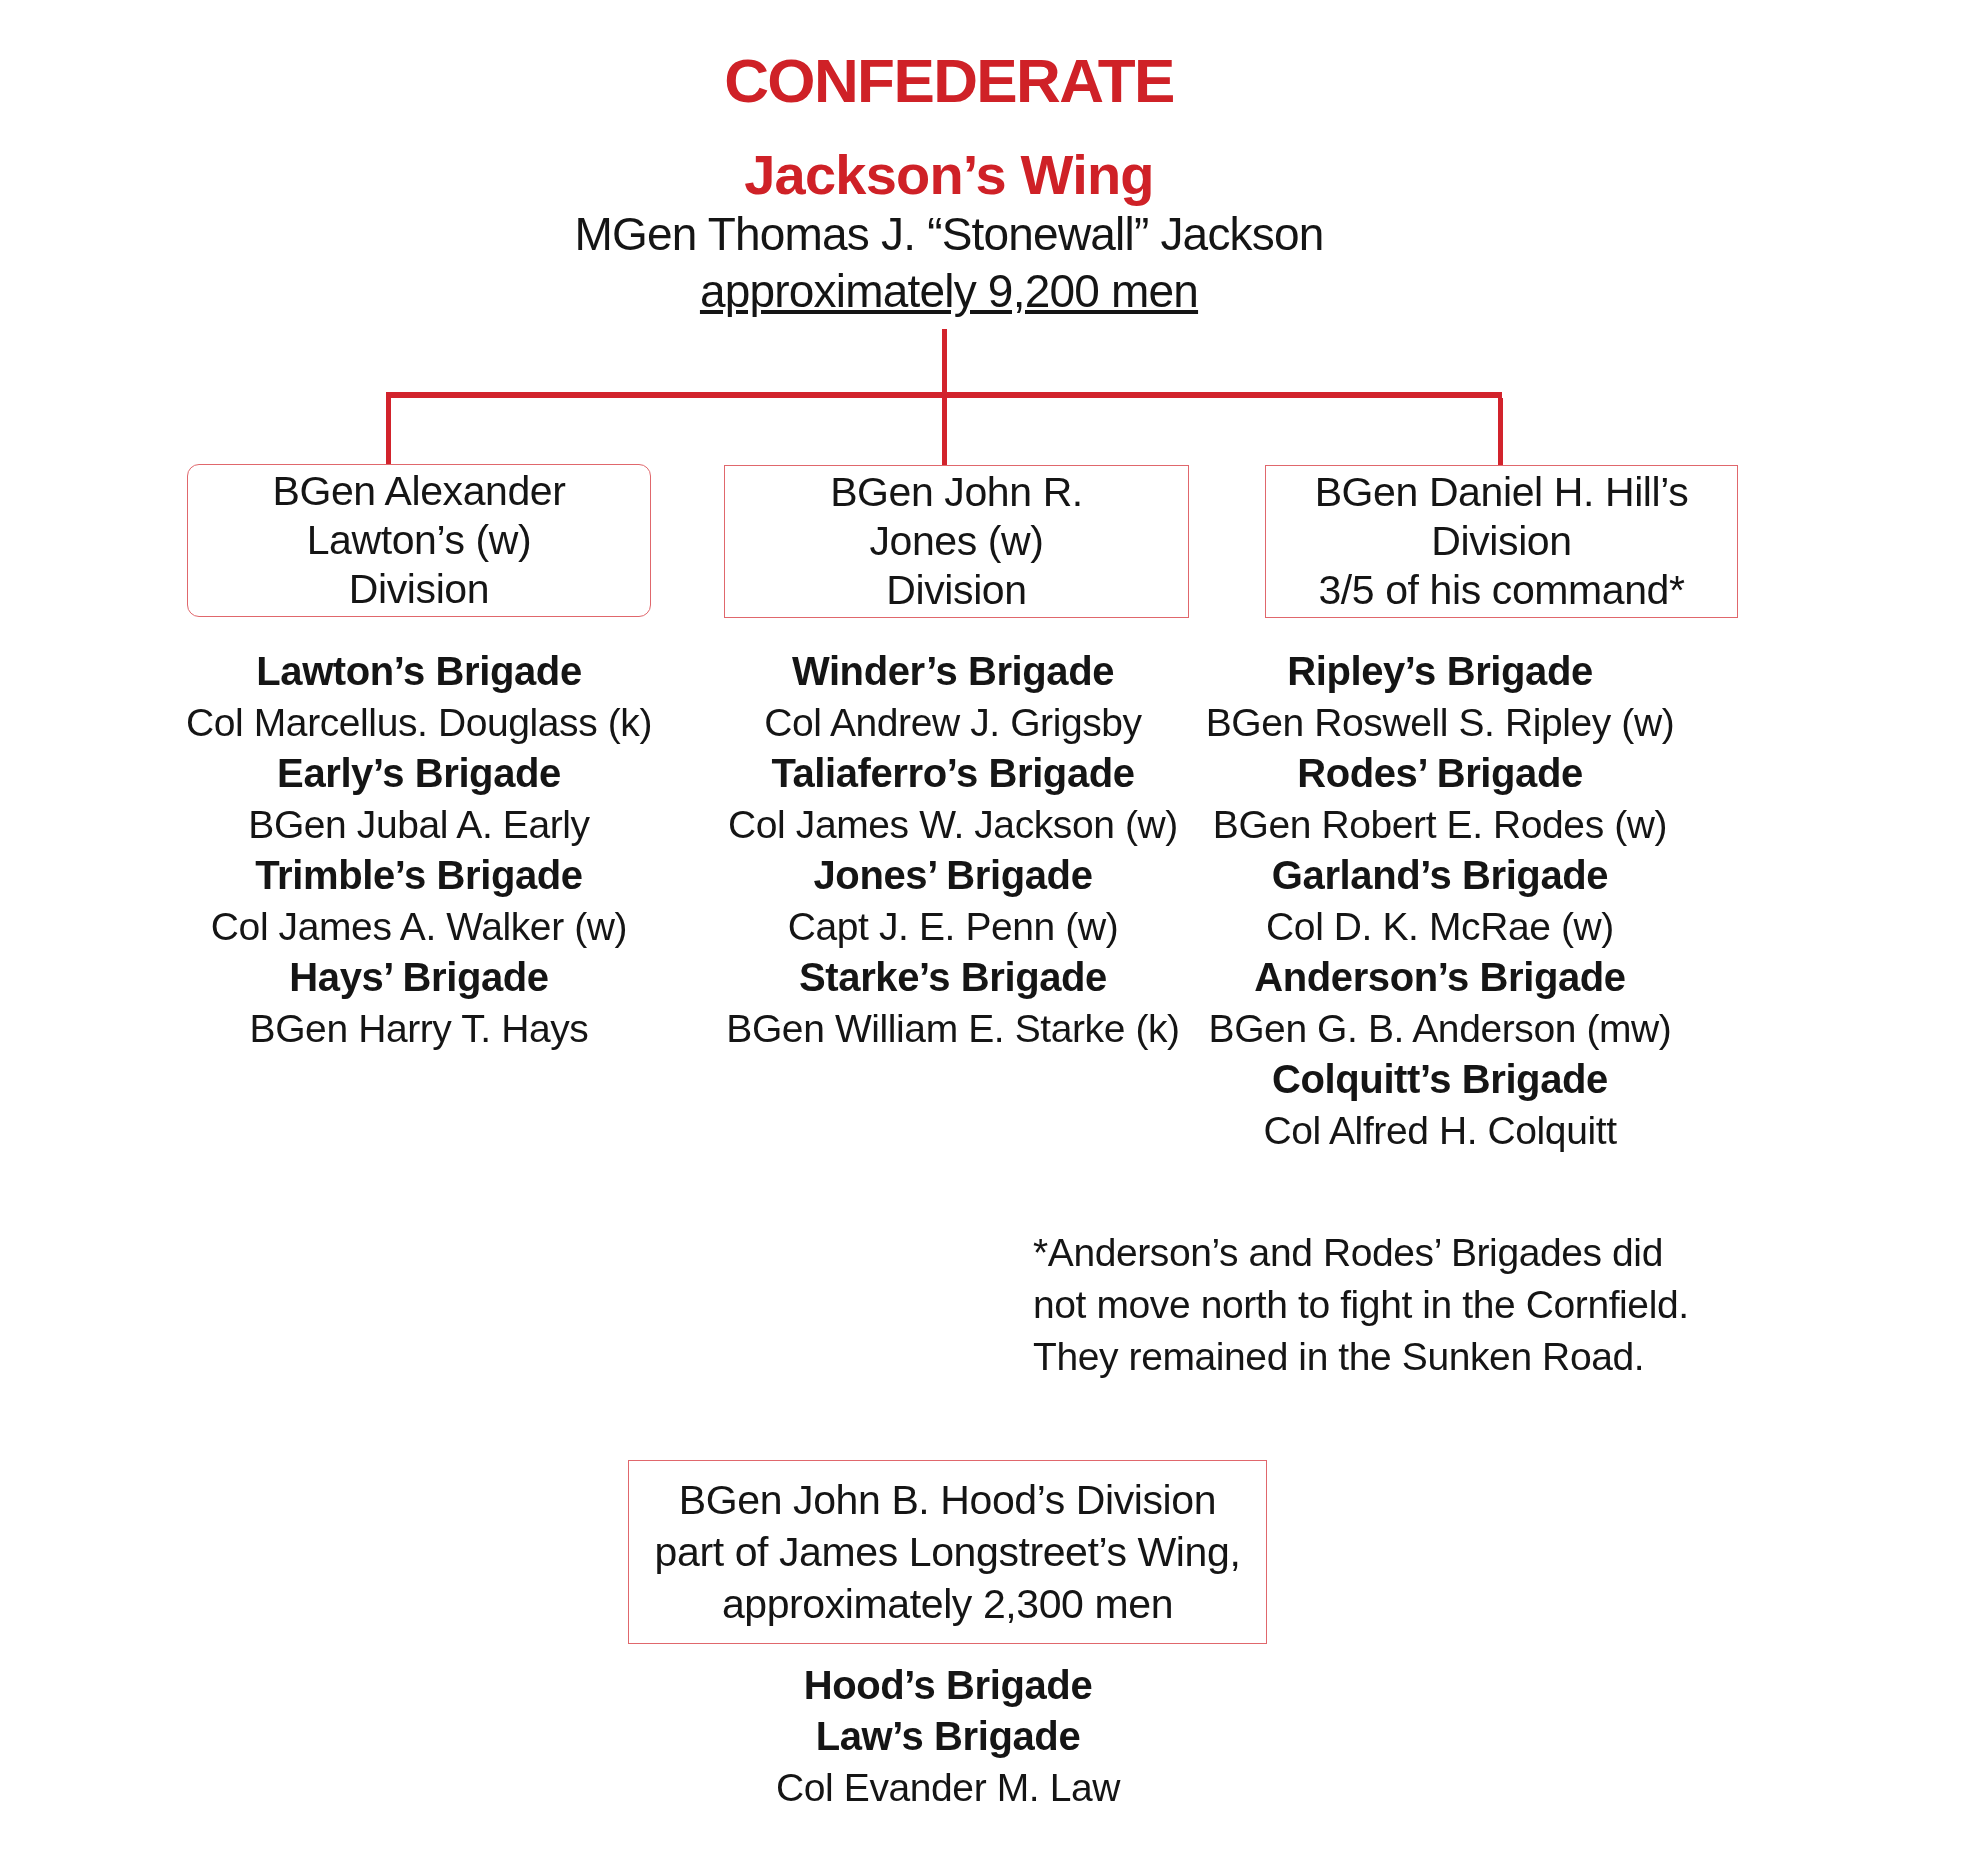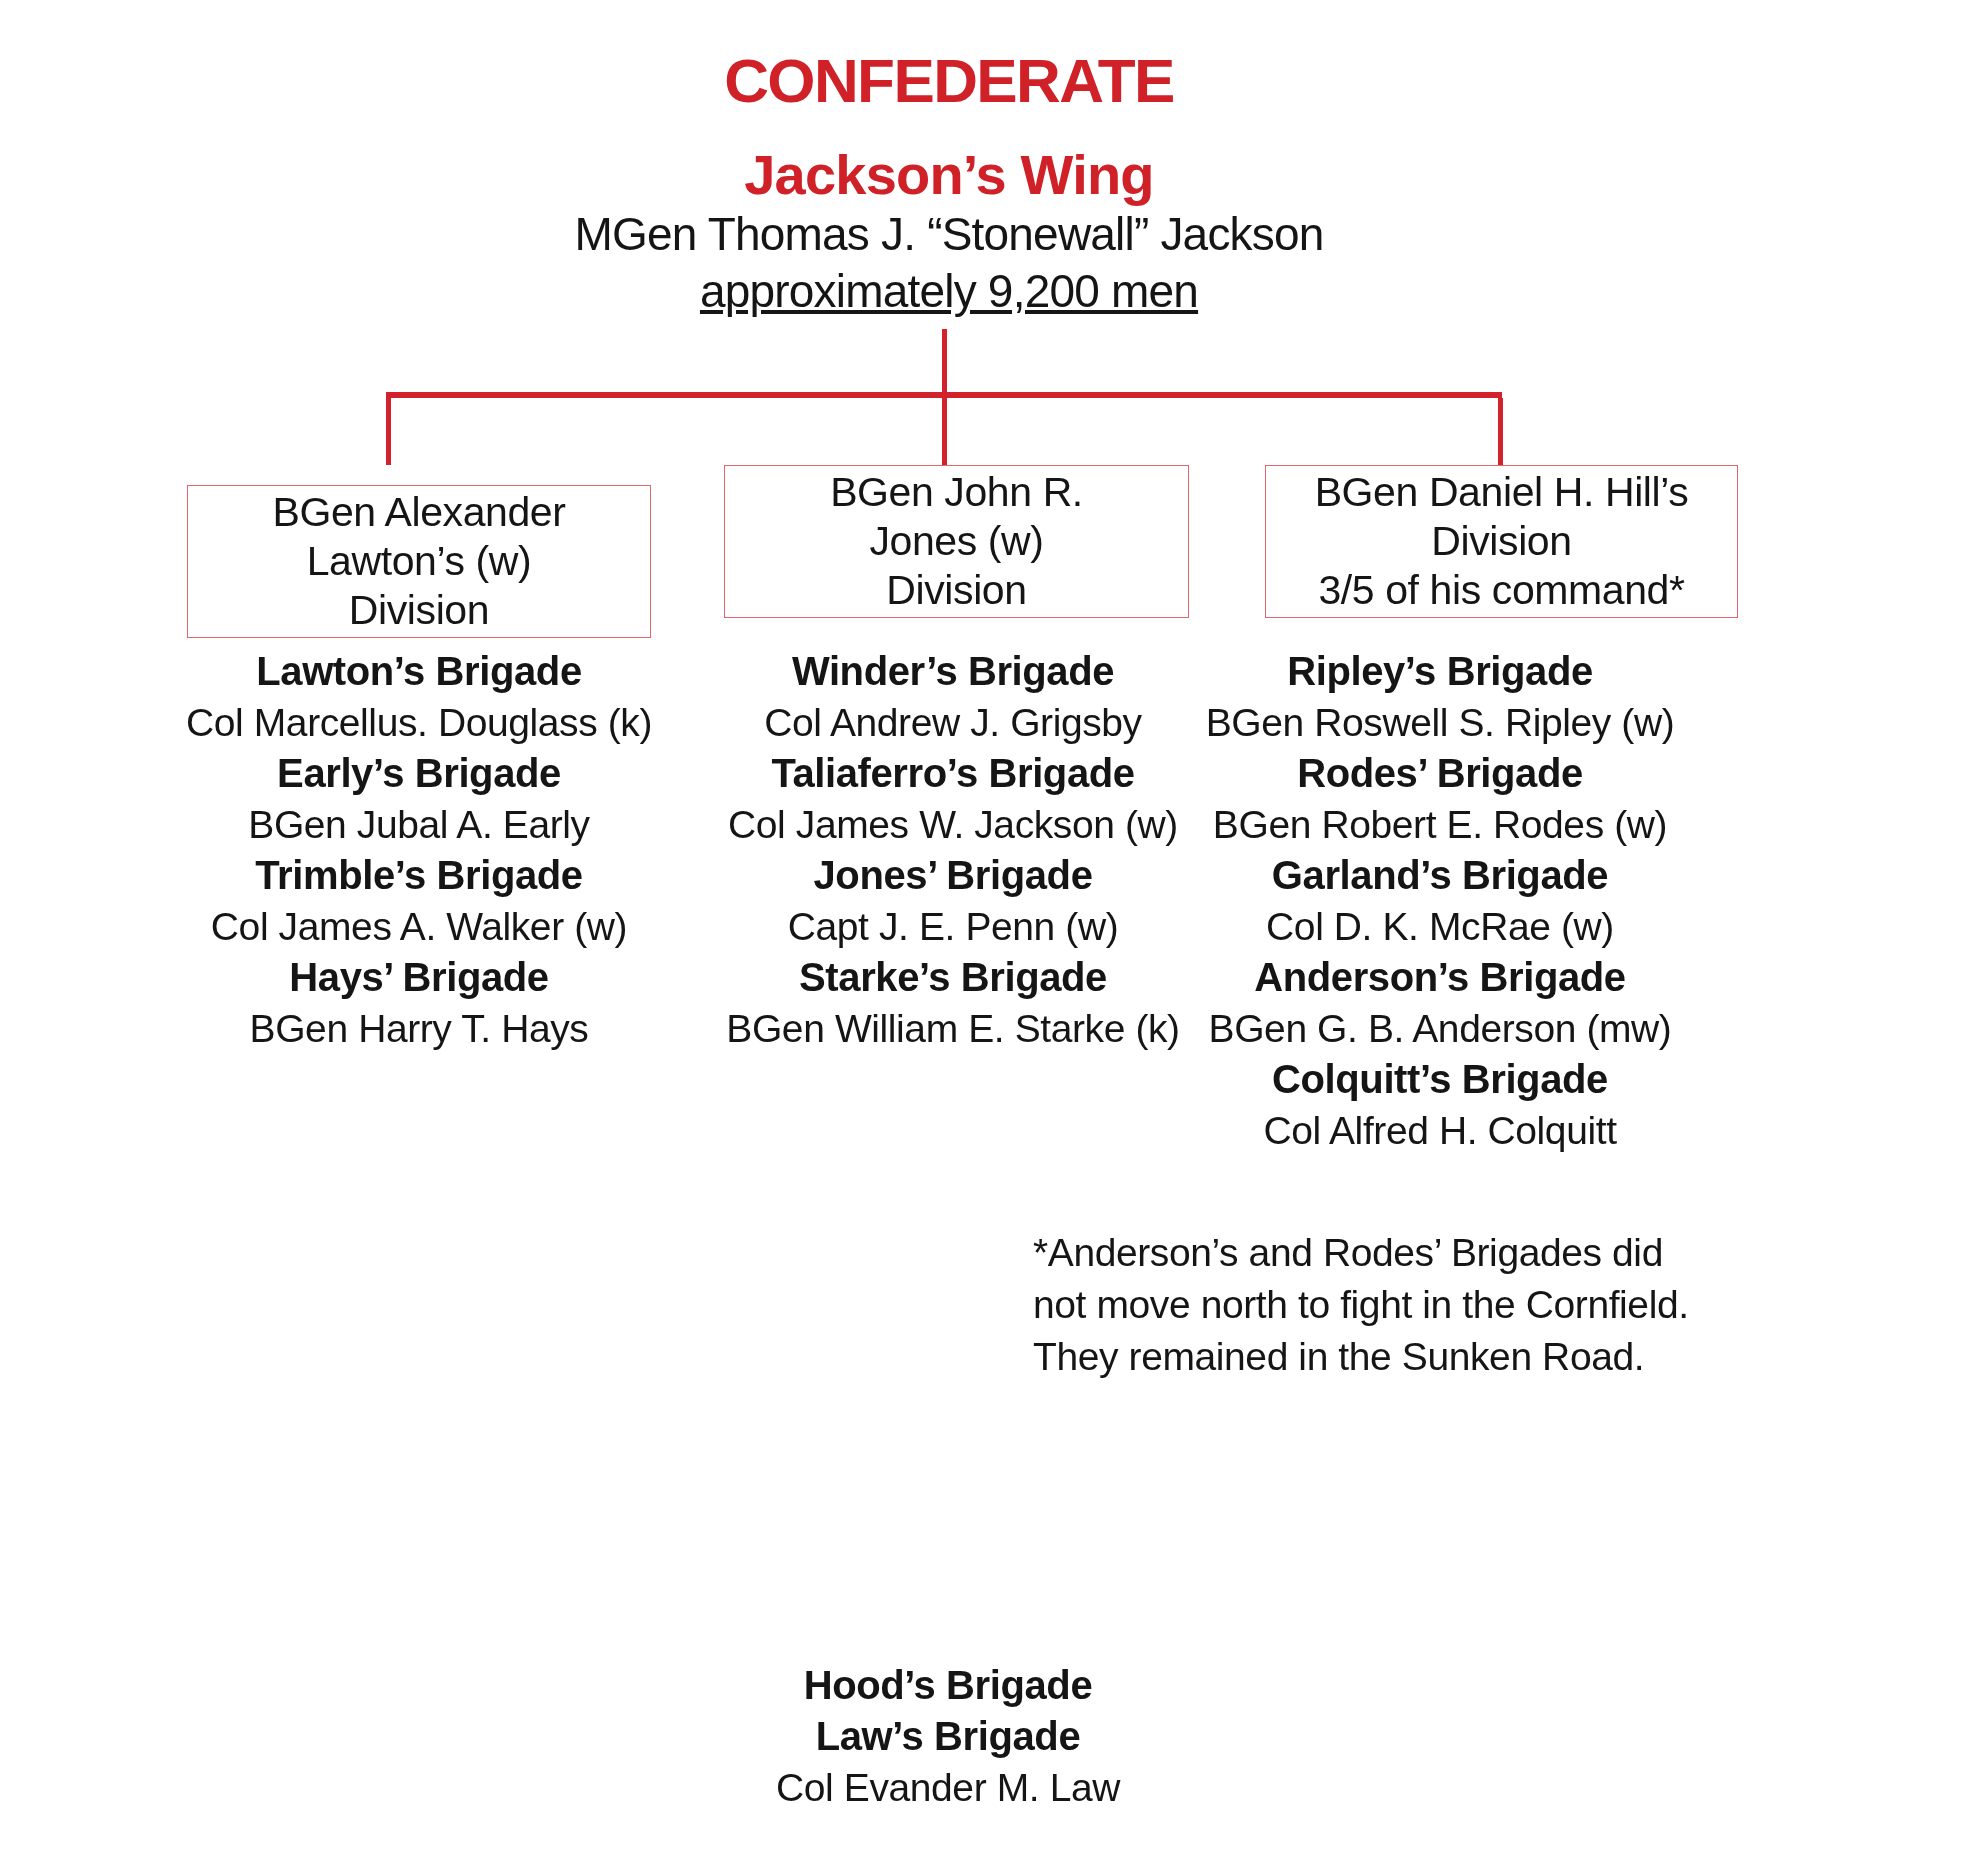--- a/index.html
+++ b/index.html
@@ -94,21 +94,21 @@
   <div class="ctr wing-sub" style="left:949px; top:211px;">MGen Thomas J. “Stonewall” Jackson</div>
 
   <div class="ctr wing-sub" style="left:949px; top:268px;text-decoration:underline;">approximately 9,200 men</div>
 
   <div class="line" style="left:942px; top:329px; width:4.9px; height:70px;"></div>
   <div class="line" style="left:386px; top:392px; width:1116px; height:5.7px;"></div>
   <div class="line" style="left:386px; top:398px; width:4.9px; height:67px;"></div>
   <div class="line" style="left:942px; top:398px; width:4.9px; height:67px;"></div>
   <div class="line" style="left:1498px; top:398px; width:4.9px; height:67px;"></div>
 
-  <div class="divbox" style="left:187px; top:485px; width:462px; height:151px;">
+  <div class="divbox" style="left:187px; top:464px; width:462px; height:151px;border-radius:12px;">
     <div class="boxtext">
       <div>BGen Alexander</div>
       <div>Lawton’s (w)</div>
       <div>Division</div>
     </div>
   </div>
 
   <div class="divbox" style="left:724px; top:465px; width:463px; height:151px;">
     <div class="boxtext">
       <div>BGen John R.</div>
@@ -159,20 +159,27 @@
     <div class="bname">Colquitt’s Brigade</div>
     <div class="bcmdr">Col Alfred H. Colquitt</div>
   </div>
 
   <div class="footnote" style="left:1033px; top:1227px;">
     <div>*Anderson’s and Rodes’ Brigades did</div>
     <div>not move north to fight in the Cornfield.</div>
     <div>They remained in the Sunken Road.</div>
   </div>
 
+  <div class="divbox" style="left:628px; top:1460px; width:637px; height:182px;">
+    <div class="boxtext" style="line-height:52px;">
+      <div>BGen John B. Hood’s Division</div>
+      <div>part of James Longstreet’s Wing,</div>
+      <div>approximately 2,300 men</div>
+    </div>
+  </div>
 
   <div class="blist" style="left:948px; top:1660px;">
     <div class="bname">Hood’s Brigade</div>
     <div class="bname">Law’s Brigade</div>
     <div class="bcmdr">Col Evander M. Law</div>
   </div>
 
 </div>
 
 

